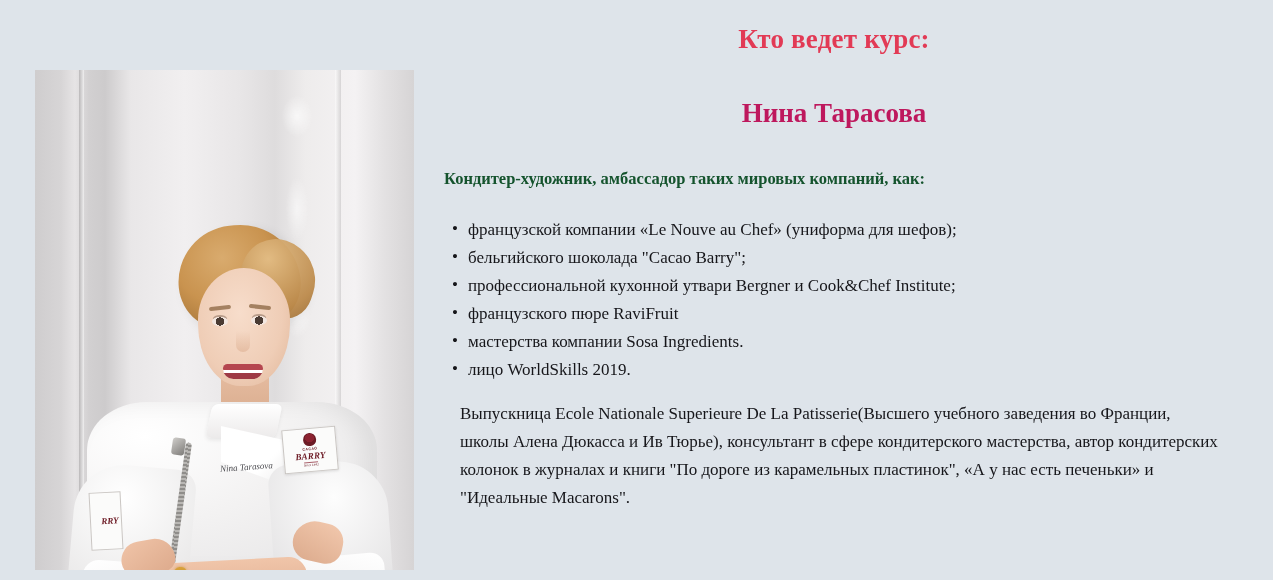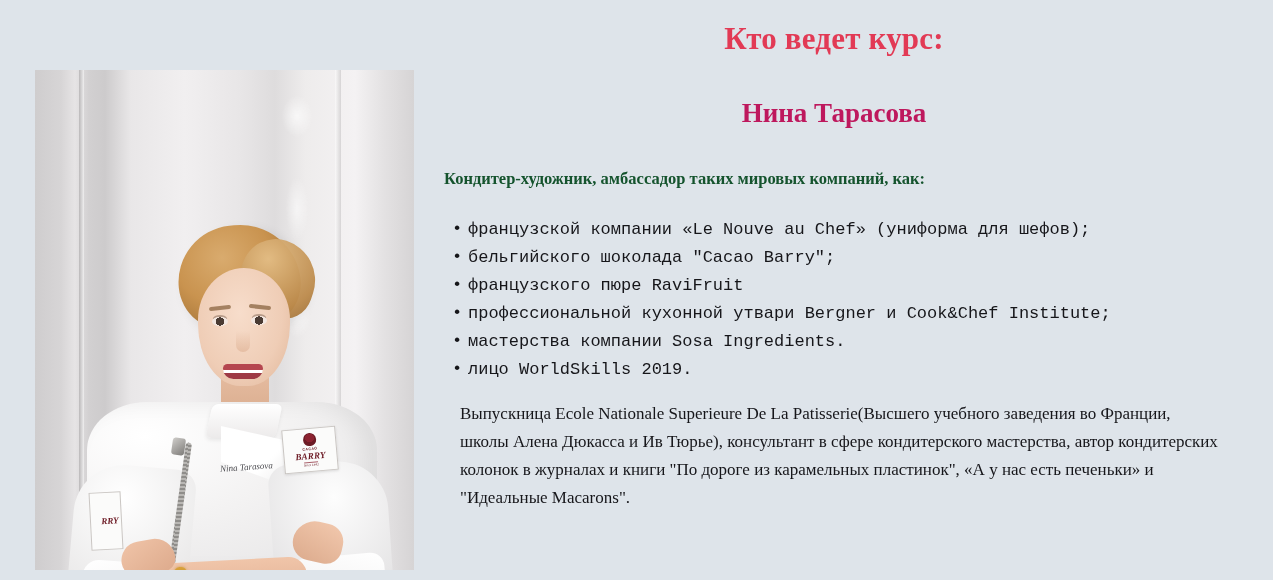--- a/index.html
+++ b/index.html
@@ -281,21 +281,21 @@
 
   
   .content {
     position: absolute;
     left: 444px;
     top: 0;
     width: 780px;
   }
   .heading-top {
     text-align: center;
-    font-size: 31px;
+    font-size: 27px;
     font-weight: bold;
     color: #e23a55;
     margin: 22px 0 0 0;
     line-height: 34px;
     letter-spacing: .2px;
   }
   .heading-name {
     text-align: center;
     font-size: 27px;
     font-weight: bold;
@@ -314,21 +314,20 @@
     list-style: none;
     margin: 26px 0 0 0;
     padding: 0;
   }
   .credits li {
     position: relative;
     padding-left: 24px;
     font-size: 17px;
     line-height: 28px;
     color: #16161a;
-    font-family: Liberation Mono, monospace;
   }
   .credits li::before {
     content: "\2022";
     position: absolute;
     left: 8px;
     top: -1px;
     font-size: 17px;
     color: #16161a;
   }
   .bio {
@@ -396,22 +395,22 @@
 
     <h2 class="heading-top">Кто ведет курс:</h2>
 
     <h3 class="heading-name">Нина Тарасова</h3>
 
     <p class="subtitle">Кондитер-художник, амбассадор таких мировых компаний, как:</p>
 
     <ul class="credits">
       <li>французской компании «Le Nouve au Chef» (униформа для шефов);</li>
       <li>бельгийского шоколада "Cacao Barry";</li>
+      <li>профессиональной кухонной утвари Bergner и Cook&amp;Chef Institute;</li>
       <li>французского пюре RaviFruit</li>
-      <li>профессиональной кухонной утвари Bergner и Cook&amp;Chef Institute;</li>
       <li>мастерства компании Sosa Ingredients.</li>
       <li>лицо WorldSkills 2019.</li>
     </ul>
 
     <p class="bio">Выпускница Ecole Nationale Superieure De La Patisserie(Высшего учебного заведения во Франции, школы Алена Дюкасса и Ив Тюрье), консультант в сфере кондитерского мастерства, автор кондитерских колонок в журналах и книги "По дороге из карамельных пластинок", «А у нас есть печеньки» и "Идеальные Macarons".</p>
   </div>
 
 </div>
 
 </body></html>

